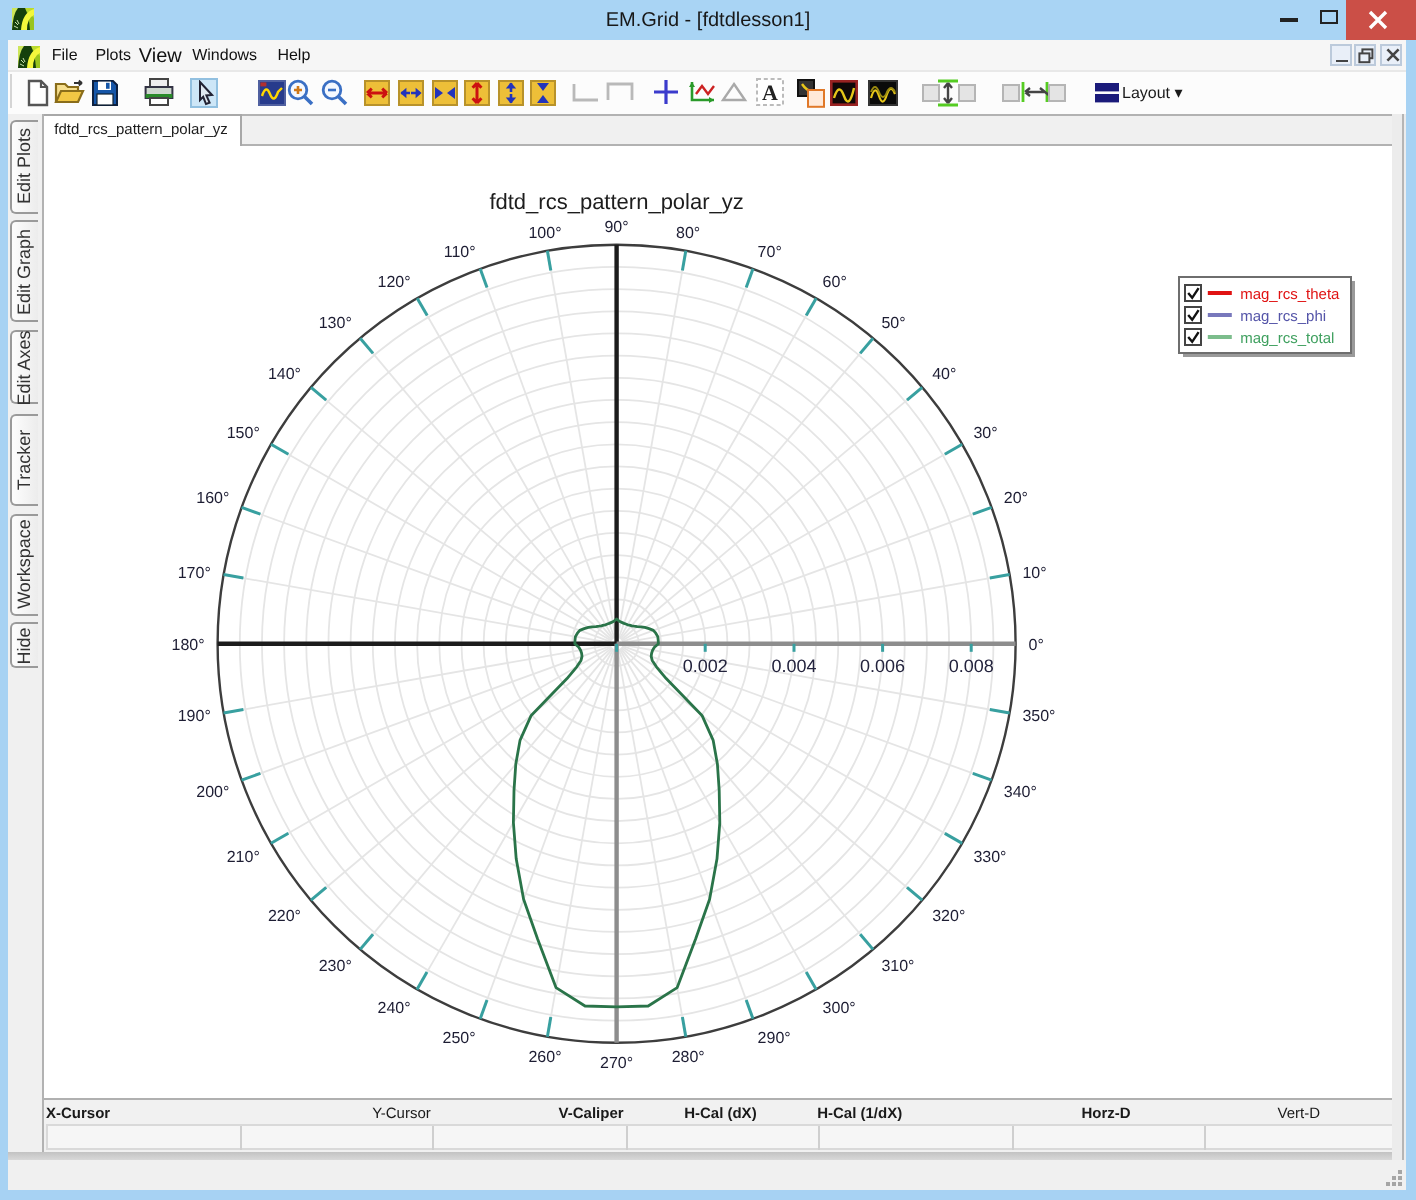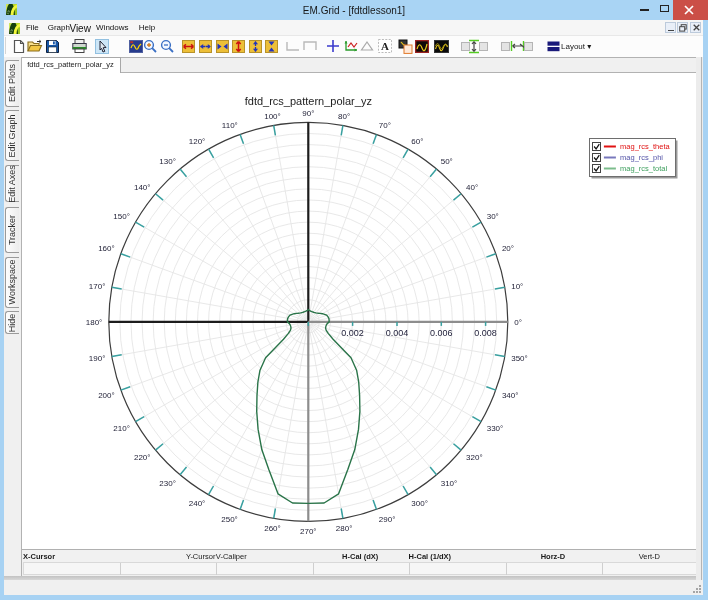--- a/index.html
+++ b/index.html
@@ -28,21 +28,21 @@
 <div class="abs" style="left:3.5px;top:20px;width:699px;height:15px;background:#f6f6f6"></div>
 <svg style="position:absolute;left:9px;top:22.5px" width="11" height="11" viewBox="0 0 11 11" xmlns="http://www.w3.org/2000/svg">
     <rect width="11" height="11" fill="#9ac41e"></rect>
     <path d="M0 0 H4 Q1.5 4 1 11 H0 z" fill="#cde65a"></path>
     <path d="M11 0 H3.5 Q8 1.5 11 5 z" fill="#bada2e"></path>
     <path d="M0 11 Q0.5 3 3 0 L6.5 0 Q8.5 4 9 11 z" fill="#15400c"></path>
     <path d="M11 0.5 Q5 2.5 4.5 11 L7.5 11 Q7.5 5 11 3.5 z" fill="#f3f73c"></path>
     <path d="M1.5 7 l1.5 1.5 M1 9 l2 1 M2.5 6 l1 2" stroke="#cbe3b0" stroke-width="0.5"></path>
   </svg>
 <div class="abs" style="left:25.9px;top:23.2px;font-size:8px;color:#111">File</div>
-<div class="abs" style="left:47.7px;top:23.2px;font-size:8px;color:#111">Graph</div>
+<div class="abs" style="left:47.7px;top:23.2px;font-size:8px;color:#111">Plots</div>
 <div class="abs" style="left:69.4px;top:23.2px;font-size:10px;color:#111">View</div>
 <div class="abs" style="left:96.1px;top:23.2px;font-size:8px;color:#111">Windows</div>
 <div class="abs" style="left:138.7px;top:23.2px;font-size:8px;color:#111">Help</div>
 
 <div class="abs" style="left:665.2px;top:21.9px;width:10.5px;height:11px;background:#e9eff8;border:1px solid #bccadb"></div>
 <div class="abs" style="left:677.4px;top:21.9px;width:11px;height:11px;background:#e9eff8;border:1px solid #bccadb"></div>
 <div class="abs" style="left:690px;top:21.9px;width:11px;height:11px;background:#e9eff8;border:1px solid #bccadb"></div>
 <div class="abs" style="left:667.5px;top:29.5px;width:6px;height:1.6px;background:#444"></div>
 <svg class="abs" style="left:679px;top:23.5px" width="8" height="8" viewBox="0 0 8 8">
     <rect x="2.2" y="0.7" width="5" height="4.4" fill="none" stroke="#444" stroke-width="1"></rect>
@@ -348,21 +348,21 @@
 <rect x="570.5" y="91.5" width="8" height="8" fill="#fff" stroke="#444" stroke-width="1"></rect>
 <path d="M572.1 95.5 l2 2.4 l3.2 -4.8" fill="none" stroke="#111" stroke-width="1.2"></path>
 <line x1="581.9" y1="95.5" x2="593.9" y2="95.5" stroke="#7cbd8c" stroke-width="2"></line>
 <text x="598.1" y="98.3" font-size="7.5" fill="#3fa05f">mag_rcs_total</text>
 </svg>
 
 <div style="position:absolute;left:21.5px;right:6px;top:549px;height:1px;background:#b0b0b0"></div>
 <div style="position:absolute;left:21.5px;top:550px;width:674.5px;height:12px;background:#f1f1f1"></div>
 <div style="position:absolute;left:23.0px;top:550.5px;width:96px;font-size:7.5px;line-height:11px;font-weight:bold;color:#1a1a1a">X-Cursor</div>
 <div style="position:absolute;left:119.4px;top:550.5px;width:96px;text-align:right;font-size:7.5px;line-height:11px;font-weight:normal;color:#1a1a1a">Y-Cursor</div>
-<div style="position:absolute;left:215.8px;top:550.5px;width:96px;text-align:left;font-size:7.5px;line-height:11px;font-weight:normal;color:#1a1a1a">V-Caliper</div>
+<div style="position:absolute;left:215.8px;top:550.5px;width:96px;text-align:right;font-size:7.5px;line-height:11px;font-weight:bold;color:#1a1a1a">V-Caliper</div>
 <div style="position:absolute;left:312.2px;top:550.5px;width:96px;text-align:center;font-size:7.5px;line-height:11px;font-weight:bold;color:#1a1a1a">H-Cal (dX)</div>
 <div style="position:absolute;left:408.6px;top:550.5px;width:96px;font-size:7.5px;line-height:11px;font-weight:bold;color:#1a1a1a">H-Cal (1/dX)</div>
 <div style="position:absolute;left:505.0px;top:550.5px;width:96px;text-align:center;font-size:7.5px;line-height:11px;font-weight:bold;color:#1a1a1a">Horz-D</div>
 <div style="position:absolute;left:601.4px;top:550.5px;width:96px;text-align:center;font-size:7.5px;line-height:11px;font-weight:normal;color:#1a1a1a">Vert-D</div>
 <div style="position:absolute;left:23px;top:562px;width:674px;height:13px;background:#f6f6f6;border:1px solid #d9d9d9;box-sizing:border-box"></div>
 <div style="position:absolute;left:119.9px;top:562.5px;width:1px;height:12px;background:#cfcfcf"></div>
 <div style="position:absolute;left:216.3px;top:562.5px;width:1px;height:12px;background:#cfcfcf"></div>
 <div style="position:absolute;left:312.7px;top:562.5px;width:1px;height:12px;background:#cfcfcf"></div>
 <div style="position:absolute;left:409.1px;top:562.5px;width:1px;height:12px;background:#cfcfcf"></div>
 <div style="position:absolute;left:505.5px;top:562.5px;width:1px;height:12px;background:#cfcfcf"></div>

